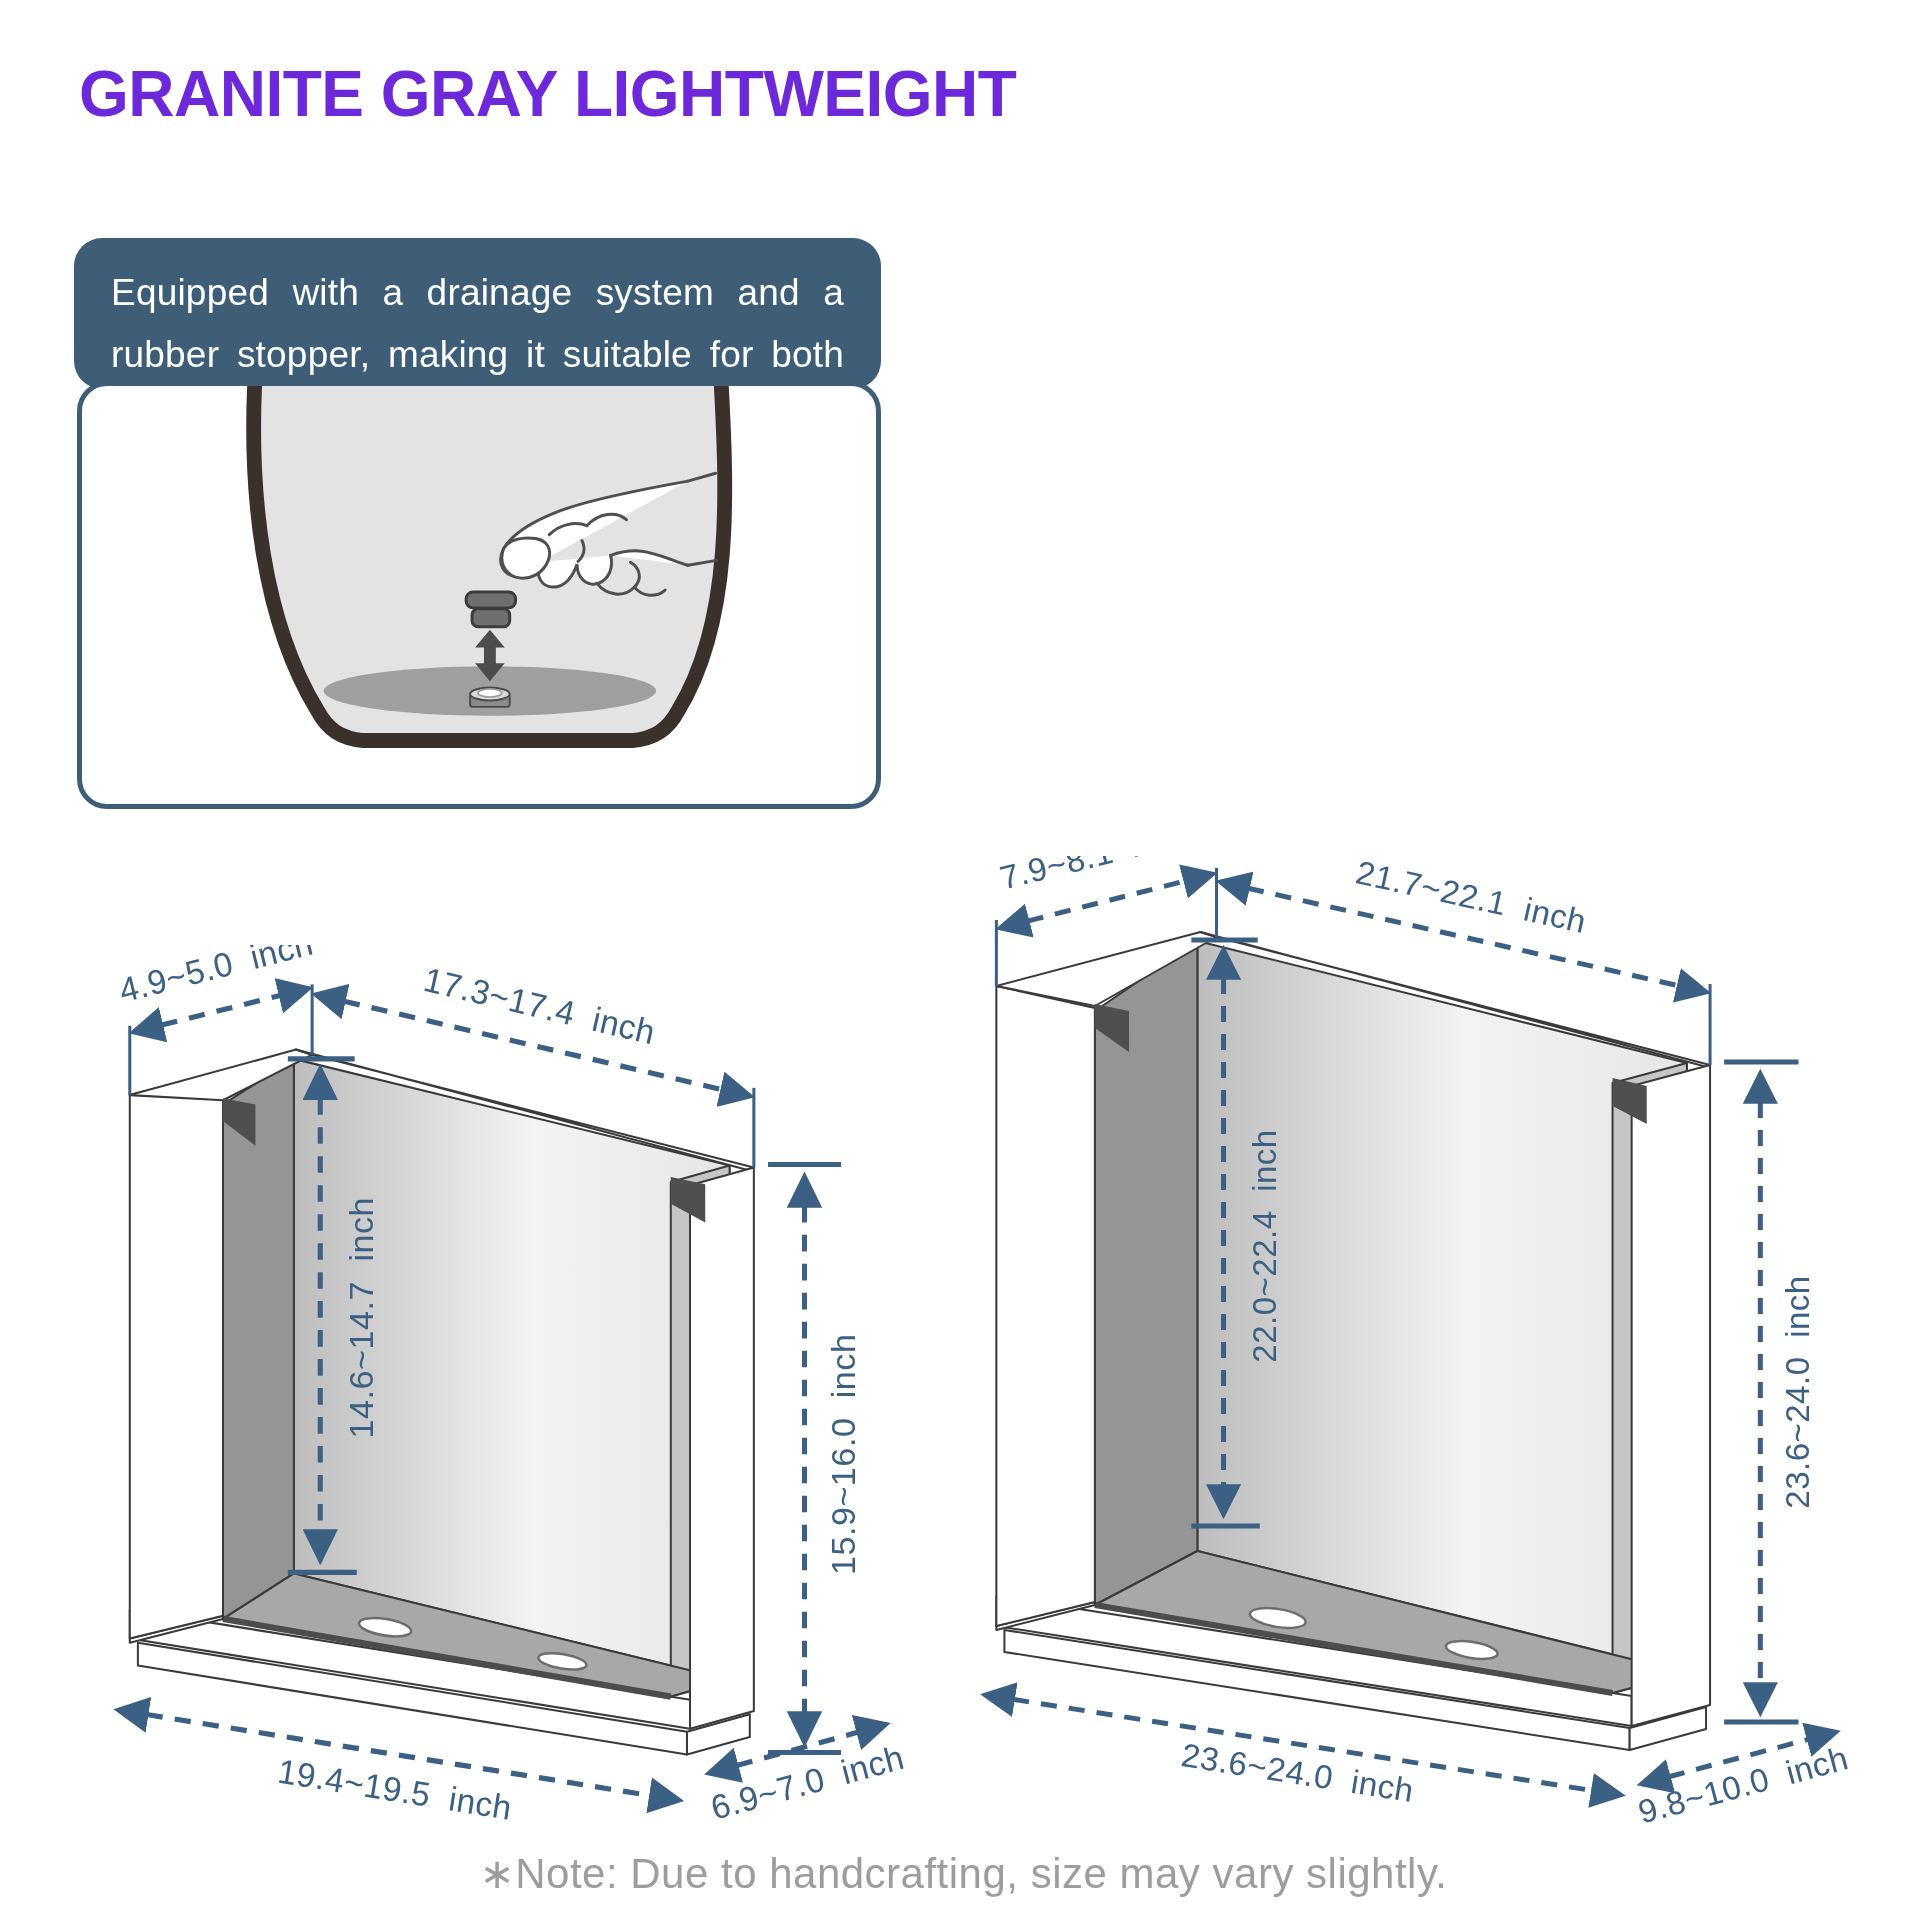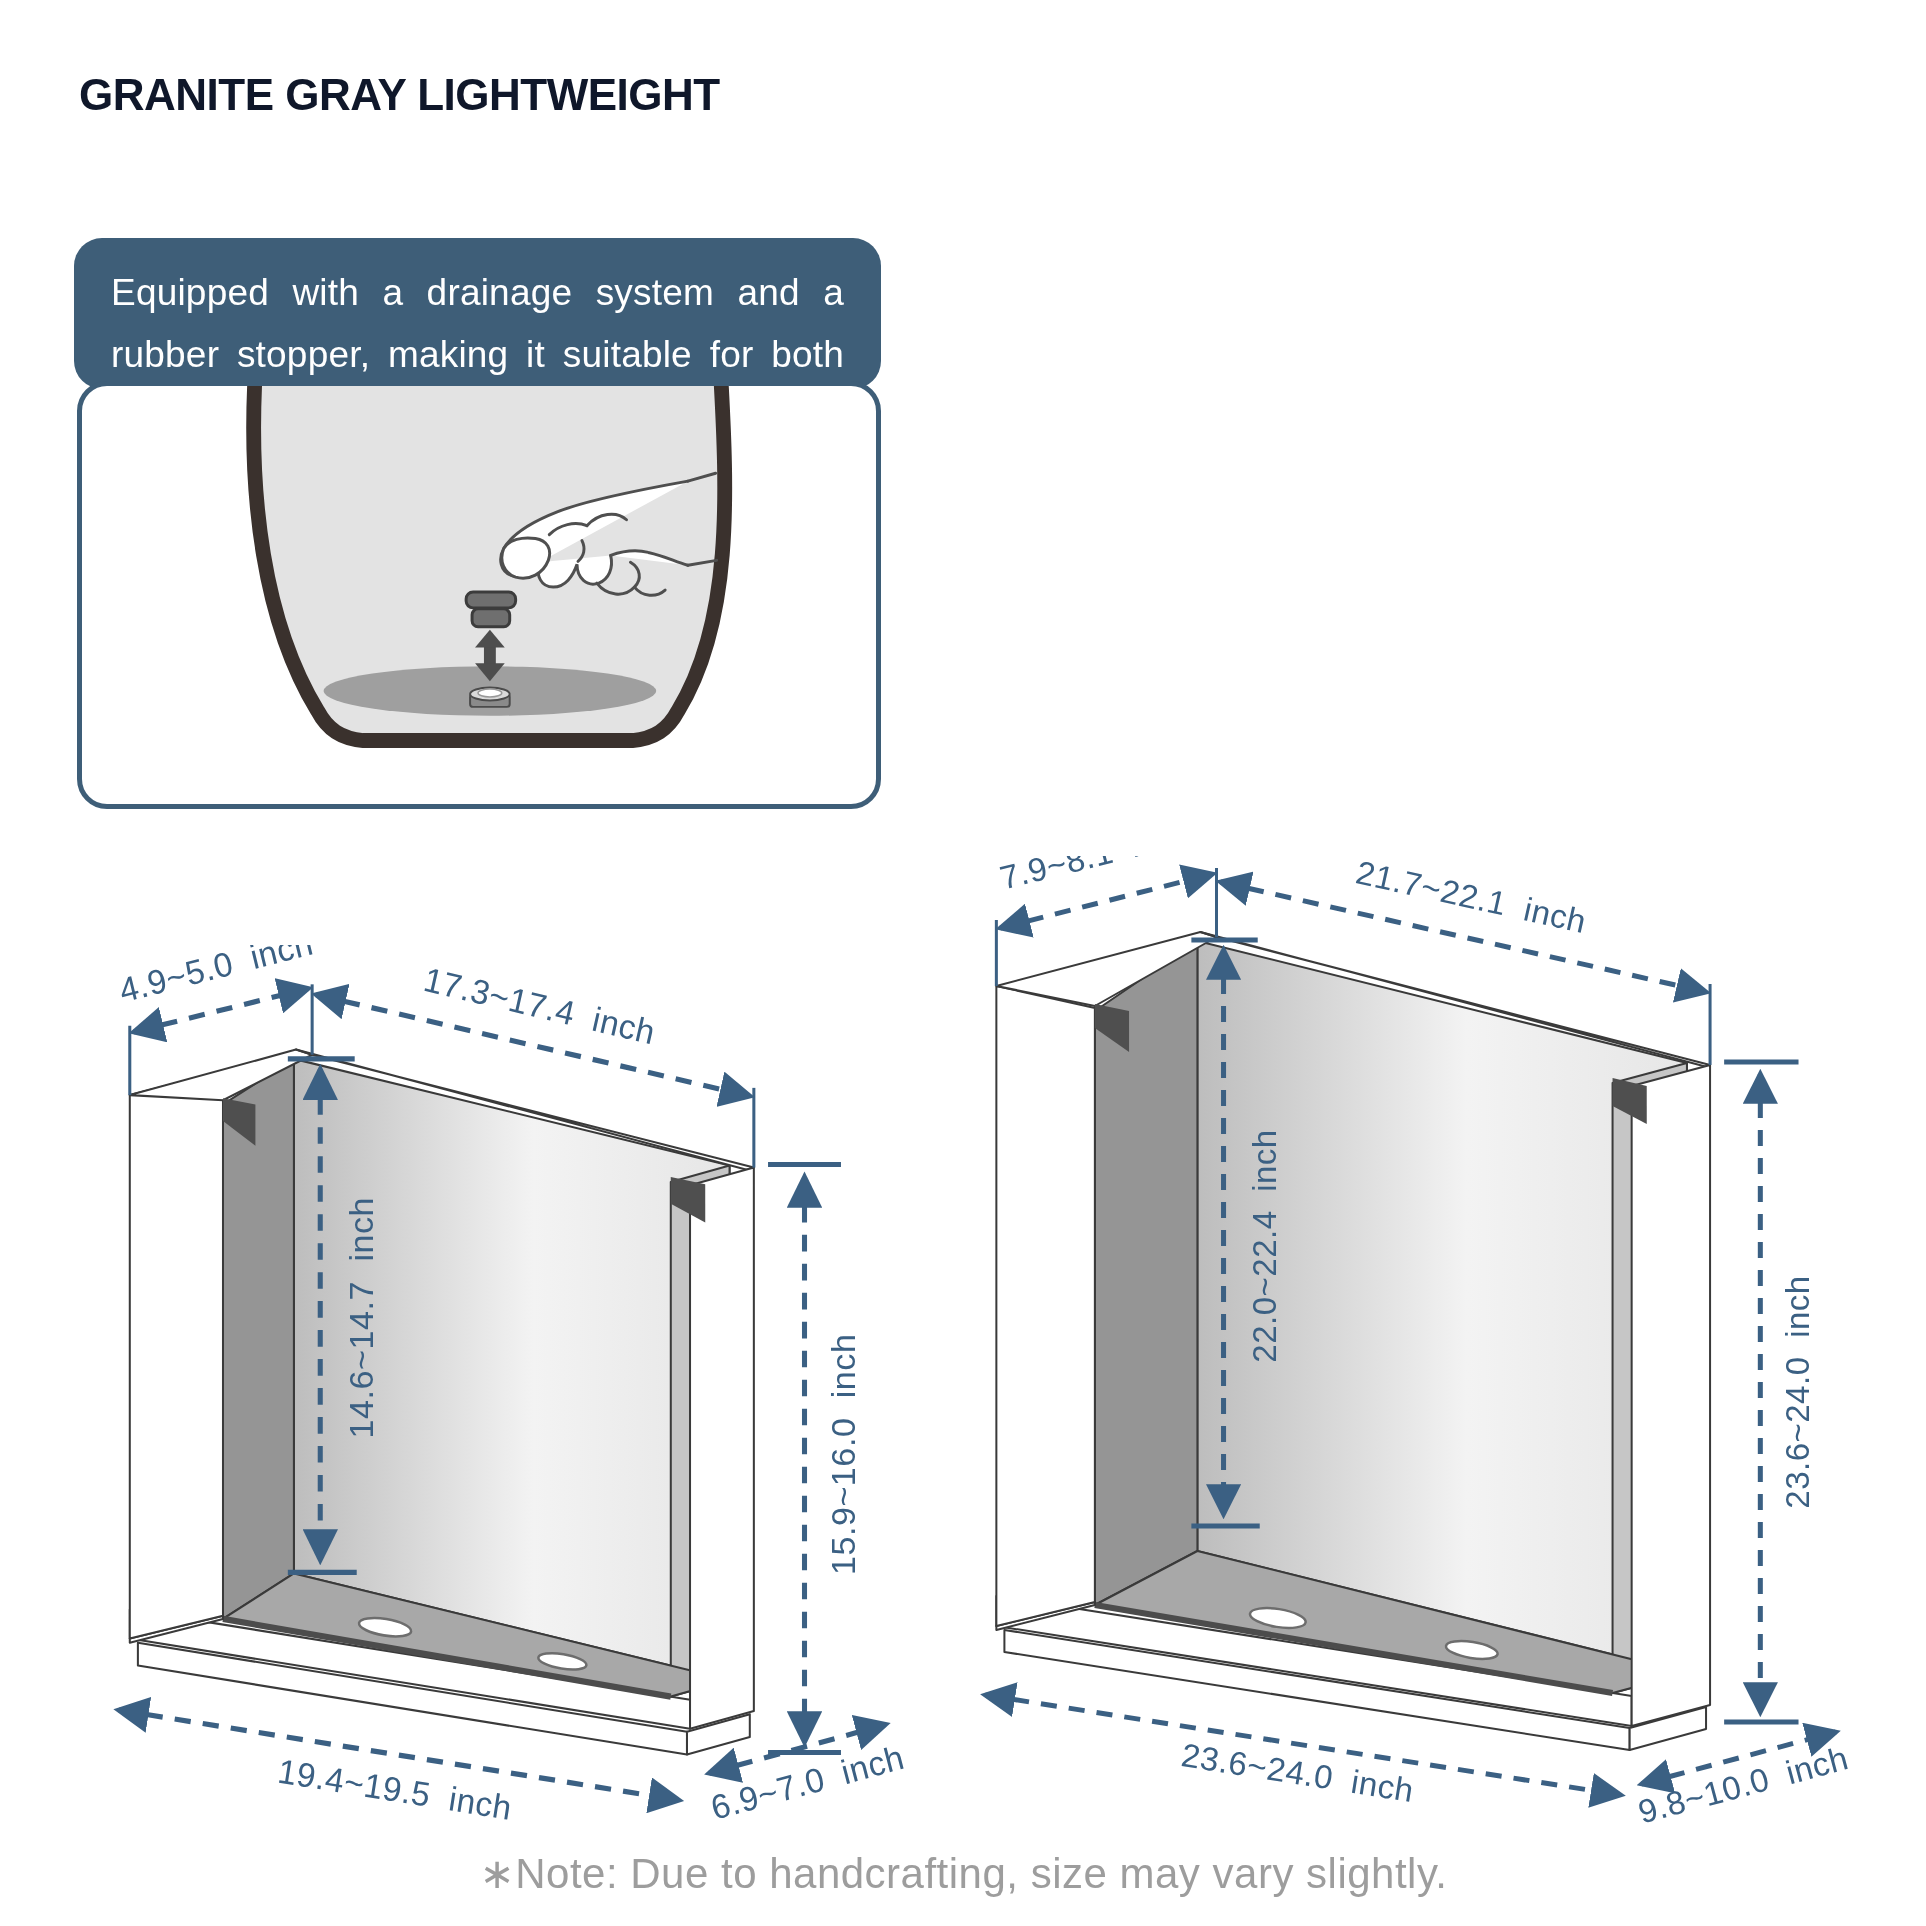--- a/index.html
+++ b/index.html
@@ -3,22 +3,22 @@
 <meta charset="utf-8">
 <style>
   html,body{margin:0;padding:0;background:#ffffff;}
   .page{
     position:relative;width:1927px;height:1927px;background:#ffffff;overflow:hidden;
     font-family:"Liberation Sans", sans-serif;
   }
   
   .title{
     position:absolute;left:79px;top:51px;
-    font-size:44px;font-weight:700;letter-spacing:-0.5px;
-    color:#0f172a;line-height:87px;white-space:nowrap;
+    font-size:64px;font-weight:700;letter-spacing:-0.5px;
+    color:#6d28d9;line-height:87px;white-space:nowrap;
   }
   .desc-box{
     position:absolute;left:74px;top:238px;width:807px;height:151px;
     background:#3E5E78;border-radius:28px;box-sizing:border-box;
     padding:15px 28px 0 28px;
   }
   .desc-box p{
     margin:9px;color:#ffffff;font-size:37px;line-height:62px;
     text-align:justify;font-weight:400;letter-spacing:0.2px;
   }

